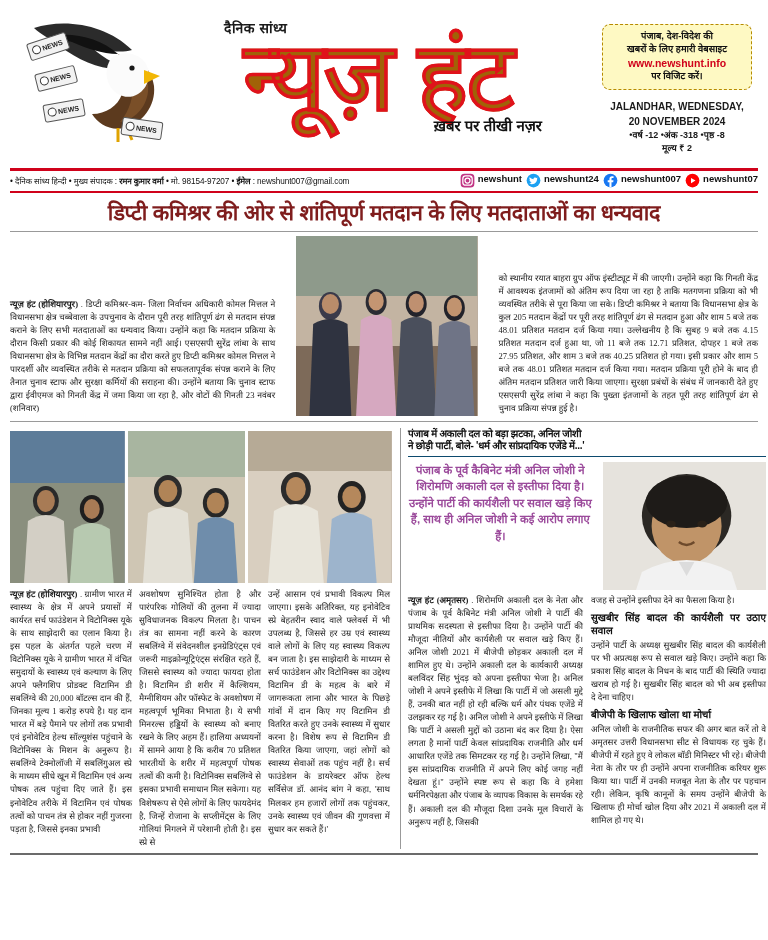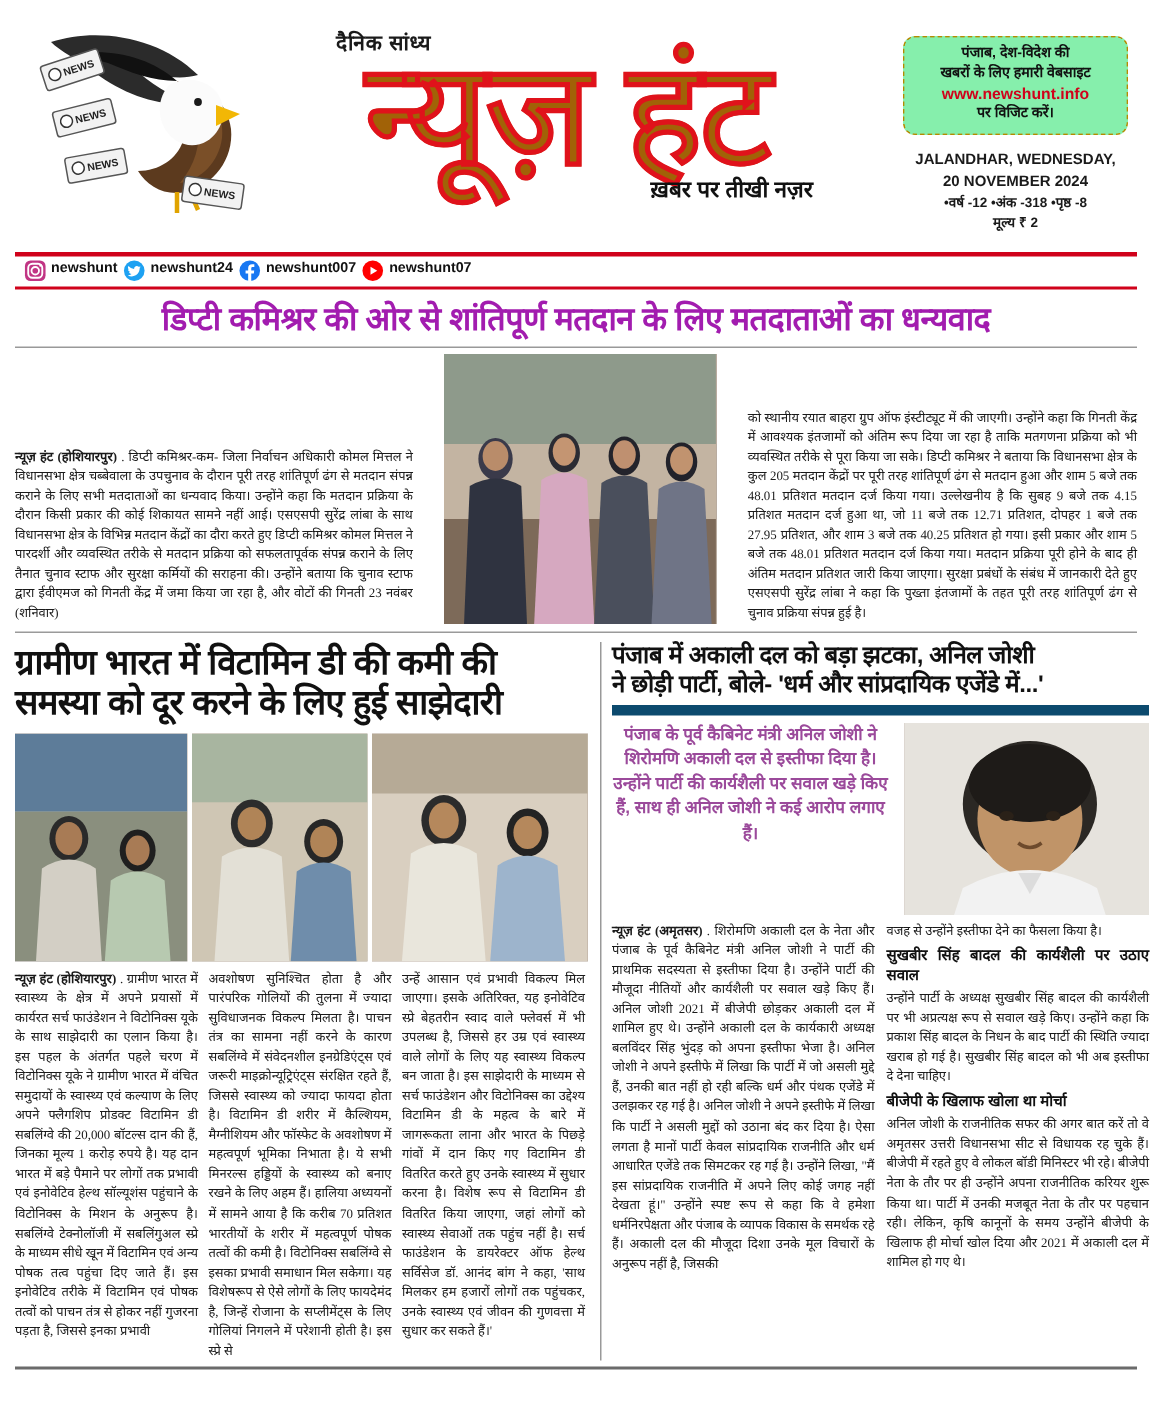--- a/index.html
+++ b/index.html
@@ -32,21 +32,21 @@
     letter-spacing: -2px; white-space: nowrap;
     -webkit-text-stroke: 0.5px #e0121b;
   }
   .mast-tag {
     font-family: "Liberation Sans", sans-serif;
     font-size: 15px; font-weight: 700; color: #111; text-align: right;
     padding-right: 6px; margin-top: -6px;
   }
   .mast-right { position: absolute; right: 6px; top: 24px; width: 150px; text-align: center; }
   .web-box {
-    background: #86efac; border: 1.5px dashed #b58a00; border-radius: 8px;
+    background: #fef9c3; border: 1.5px dashed #b58a00; border-radius: 8px;
     padding: 5px 4px 6px; font-family: "Liberation Sans", sans-serif;
     font-size: 9.5px; font-weight: 700; color: #111; line-height: 1.35;
   }
   .web-box .url { color: #d0021b; font-size: 10.5px; }
   .mast-date {
     margin-top: 9px; font-family: "Liberation Sans", sans-serif;
     font-size: 10px; font-weight: 700; color: #1a1a1a; line-height: 1.5;
   }
   .mast-meta { font-size: 9px; font-weight: 700; line-height: 1.5; }
 
@@ -65,21 +65,21 @@
   .social-item { display: flex; align-items: flex-start; gap: 3px; }
   .social-item .lbl {
     font-family: "Liberation Sans", sans-serif; font-size: 9.5px;
     font-weight: 700; color: #111;
   }
   .sic { width: 15px; height: 15px; border-radius: 4px; display:block; }
 
   
   .headline1 {
     font-family: "Liberation Sans", sans-serif;
-    font-size: 21.5px; font-weight: 700; color: #a21caf; text-align: center;
+    font-size: 21.5px; font-weight: 700; color: #7f1d1d; text-align: center;
     padding: 4px 0 5px; letter-spacing: -.3px;
     border-bottom: 1px solid #999; white-space: nowrap;
   }
   .art1 { display: flex; gap: 21px; padding-top: 4px; align-items: flex-end; }
   .col { font-size: 8.6px; line-height: 1.52; text-align: justify; color: #1a1a1a; }
   .col p { text-indent: 0; }
   .lead { font-weight: 700; }
   .photo { position: relative; overflow: hidden; background: #b9aca0; }
 
   .art1 .c1 { width: 278px; }
@@ -93,22 +93,22 @@
   .left-block { width: 382px; }
   .right-block { width: 366px; border-left: 1px solid #999; padding-left: 7px; }
 
   .headline2 {
     font-family: "Liberation Sans", sans-serif;
     font-size: 23px; line-height: 1.18; font-weight: 700; color: #111;
     letter-spacing: -.4px; padding-bottom: 4px;
   }
   .headline3 {
     font-family: "Liberation Sans", sans-serif;
-    font-size: 16px; line-height: 1.2; font-weight: 700; color: #111;
-    letter-spacing: -.25px; padding-bottom: 4px; border-bottom: 7px solid #0c4a6e;
+    font-size: 10px; line-height: 1.2; font-weight: 700; color: #111;
+    letter-spacing: -.25px; padding-bottom: 4px; border-bottom: 1px solid #0c4a6e;
   }
   .standfirst {
     font-family: "Liberation Sans", sans-serif;
     font-size: 11.4px; line-height: 1.45; font-weight: 700; color: #9b4a9b;
     text-align: center; width: 190px;
   }
   .subhead {
     font-family: "Liberation Sans", sans-serif; font-weight: 700;
     font-size: 10px; color: #111; margin: 4px 0 2px; line-height:1.3;
   }
@@ -190,20 +190,21 @@
         <div>JALANDHAR, WEDNESDAY,</div>
         <div>20 NOVEMBER 2024</div>
         <div class="mast-meta">•वर्ष -12  •अंक -318  •पृष्ठ -8</div>
         <div class="mast-meta">मूल्य ₹ 2</div>
       </div>
     </div>
   </div>
 
   <div class="rule-red"></div>
   <div class="infobar">
+    <div class="infobar-left"><span>• दैनिक सांध्य हिन्दी • मुख्य संपादक : </span><b>रमन कुमार वर्मा</b><span> • मो. 98154-97207 • </span><b>ईमेल</b><span> : newshunt007@gmail.com</span></div>
 
     <div class="social">
       <div class="social-item">
         <svg class="sic" viewBox="0 0 24 24">
           <rect x="1" y="1" width="22" height="22" rx="6" fill="#c13584"></rect>
           <rect x="4.5" y="4.5" width="15" height="15" rx="4.5" fill="none" stroke="#fff" stroke-width="2"></rect>
           <circle cx="12" cy="12" r="4" fill="none" stroke="#fff" stroke-width="2"></circle>
           <circle cx="17.6" cy="6.4" r="1.3" fill="#fff"></circle>
         </svg>
         <span class="lbl">newshunt</span>
@@ -272,24 +273,20 @@
     <div class="col c2">
       <p>को स्थानीय रयात बाहरा ग्रुप ऑफ इंस्टीट्यूट में की जाएगी। उन्होंने कहा कि गिनती केंद्र में आवश्यक इंतजामों को अंतिम रूप दिया जा रहा है ताकि मतगणना प्रक्रिया को भी व्यवस्थित तरीके से पूरा किया जा सके। डिप्टी कमिश्रर ने बताया कि विधानसभा क्षेत्र के कुल 205 मतदान केंद्रों पर पूरी तरह शांतिपूर्ण ढंग से मतदान हुआ और शाम 5 बजे तक 48.01 प्रतिशत मतदान दर्ज किया गया। उल्लेखनीय है कि सुबह 9 बजे तक 4.15 प्रतिशत मतदान दर्ज हुआ था, जो 11 बजे तक 12.71 प्रतिशत, दोपहर 1 बजे तक 27.95 प्रतिशत, और शाम 3 बजे तक 40.25 प्रतिशत हो गया। इसी प्रकार और शाम 5 बजे तक 48.01 प्रतिशत मतदान दर्ज किया गया। मतदान प्रक्रिया पूरी होने के बाद ही अंतिम मतदान प्रतिशत जारी किया जाएगा। सुरक्षा प्रबंधों के संबंध में जानकारी देते हुए एसएसपी सुरेंद्र लांबा ने कहा कि पुख्ता इंतजामों के तहत पूरी तरह शांतिपूर्ण ढंग से चुनाव प्रक्रिया संपन्न हुई है।</p>
     </div>
   </div>
 
   <div class="sep-thin"></div>
 
   <div class="zone2">
 
     <div class="left-block">
-      <div class="headline2">
-        <div>ग्रामीण भारत में विटामिन डी की कमी की</div>
-        <div>समस्या को दूर करने के लिए हुई साझेदारी</div>
-      </div>
 
       <div class="gallery">
         <div class="photo" style="width:115px;height:152px;">
           <svg class="ph" viewBox="0 0 115 152" preserveAspectRatio="none">
             <rect width="115" height="152" fill="#9fb3c8"></rect>
             <rect y="0" width="115" height="52" fill="#5d7c99"></rect>
             <rect y="52" width="115" height="100" fill="#8a8f7e"></rect>
             <ellipse cx="36" cy="70" rx="13" ry="15" fill="#2a2a2a"></ellipse>
             <path d="M18 90 q18 -12 36 0 l4 62 h-44z" fill="#d3cfc5"></path>
             <ellipse cx="36" cy="70" rx="9" ry="11" fill="#a87b55"></ellipse>

